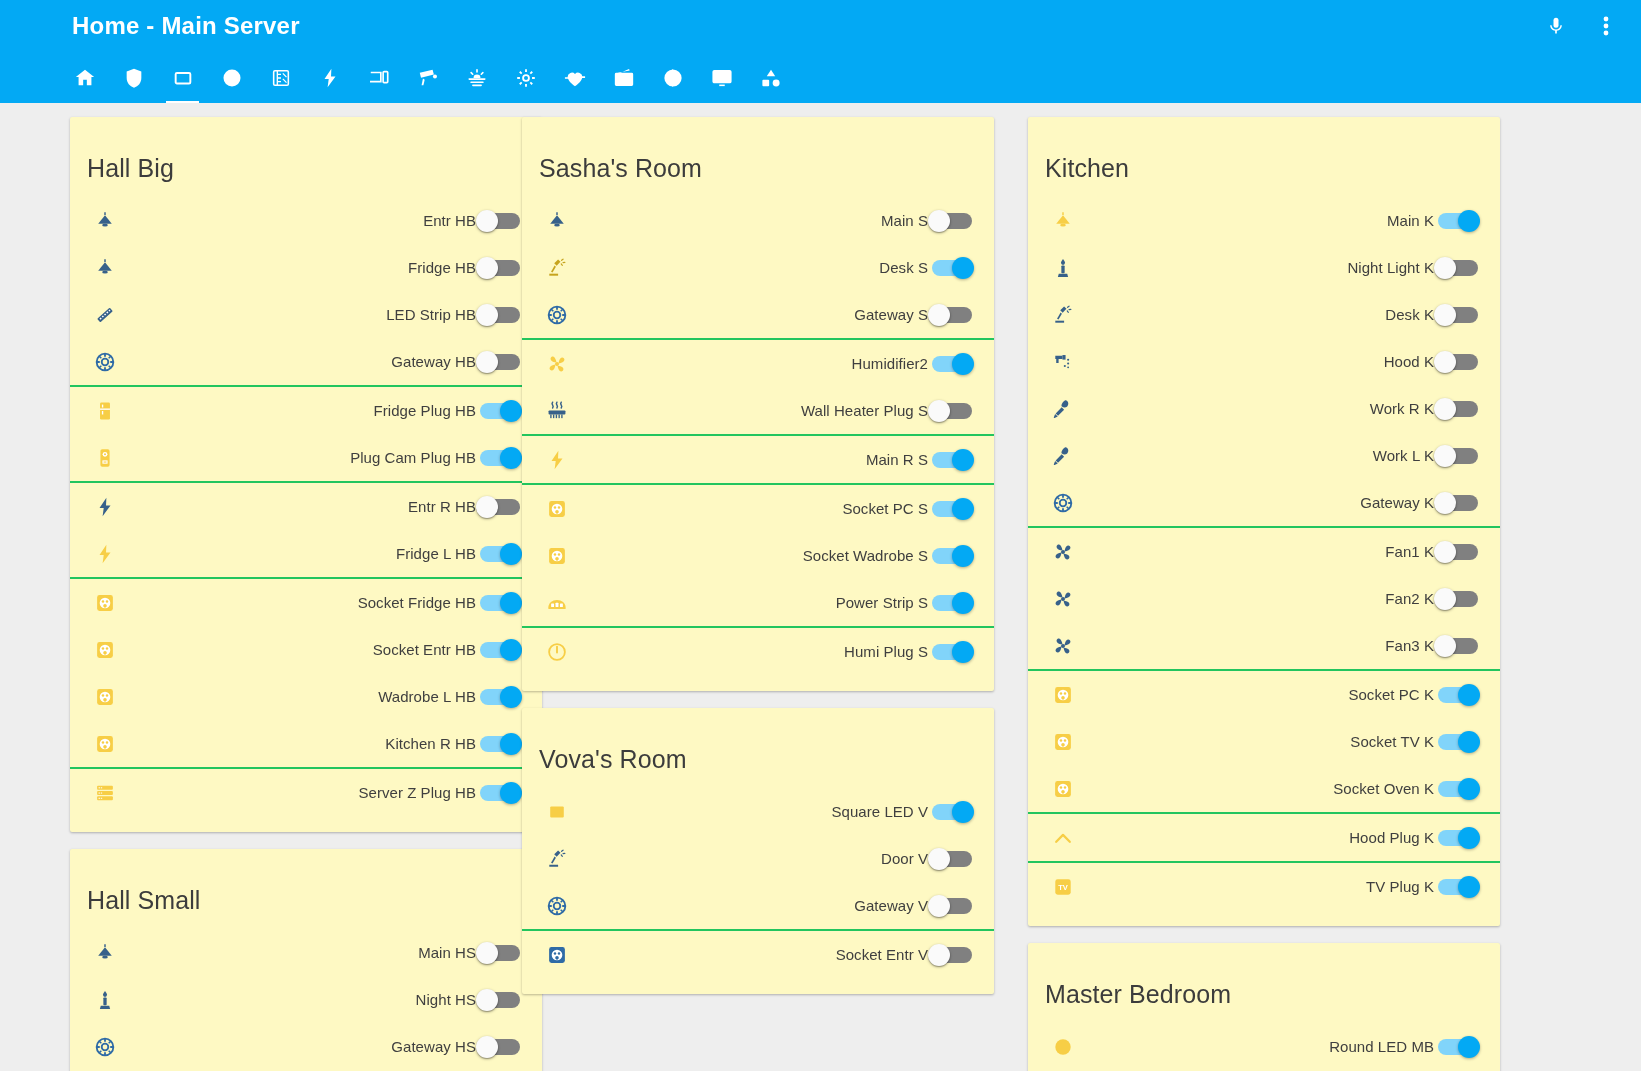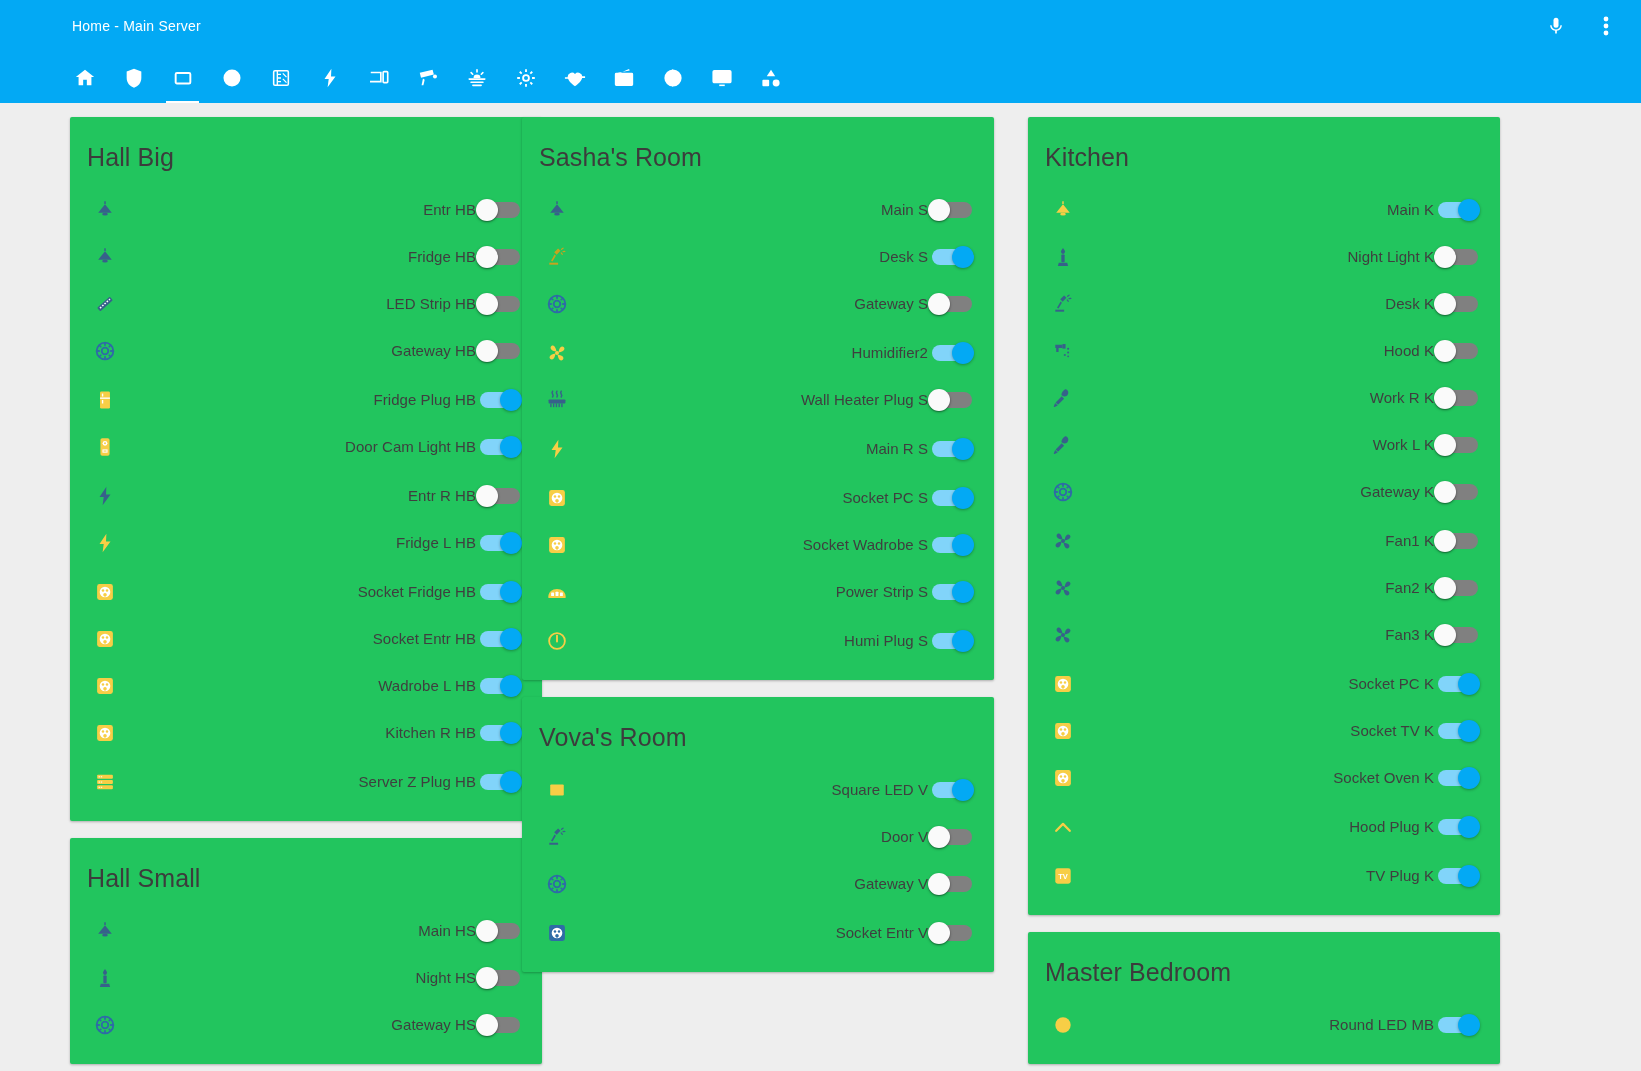--- a/index.html
+++ b/index.html
@@ -19,22 +19,22 @@
     color: #ffffff;
     overflow: hidden;
   }
   #app-bar-top {
     height: 52px;
     display: flex;
     align-items: center;
     padding: 0 18px 0 72px;
   }
   #app-title {
-    font-size: 14px;
-    font-weight: 400;
+    font-size: 24px;
+    font-weight: 700;
     letter-spacing: .2px;
     color: #ffffff;
     white-space: nowrap;
   }
   #app-bar-actions {
     margin-left: auto;
     display: flex;
     align-items: center;
     gap: 16px;
   }
@@ -80,25 +80,25 @@
   .column {
     position: absolute;
     top: 14px;
     width: 472px;
   }
   #col-1 { left: 70px; }
   #col-2 { left: 522px; }
   #col-3 { left: 1028px; }
 
   .card {
-    background: #22c55e;
+    background: #fef9c3;
     border-radius: 2px;
     box-shadow: 0 1px 3px rgba(0,0,0,0.16), 0 1px 2px rgba(0,0,0,0.12);
     margin-bottom: 17px;
-    padding: 0 0 16px 0;
+    padding: 11px 0 16px 0;
     overflow: hidden;
   }
   .card-title {
     font-size: 25px;
     font-weight: 400;
     color: #3c3c3c;
     padding: 26px 0 14px 17px;
     letter-spacing: .1px;
   }
 
@@ -406,21 +406,21 @@
           <div class="row">
             <span class="row-icon">
               <svg width="22" height="22" viewBox="0 0 24 24">
                 <rect x="7" y="2.4" width="10" height="19.2" rx="2" fill="#f7ce46"></rect>
                 <circle cx="12" cy="8" r="2.6" fill="#ffffff"></circle>
                 <circle cx="12" cy="8" r="1.1" fill="#f7ce46"></circle>
                 <path d="M9.2 14.6h5.6v3.6H9.2z" fill="#ffffff"></path>
                 <path d="M10.4 16.4h3.2" stroke="#f7ce46" stroke-width="1.2"></path>
               </svg>
             </span>
-            <span class="row-label">Door Cam Light HB</span>
+            <span class="row-label">Plug Cam Plug HB</span>
             <span class="toggle on" role="switch" aria-checked="true">
               <span class="track"></span>
               <span class="thumb"></span>
             </span>
           </div>
         </div>
         <div class="group">
           <div class="row">
             <span class="row-icon">
               <svg width="22" height="22" viewBox="0 0 24 24" fill="#37618a">

